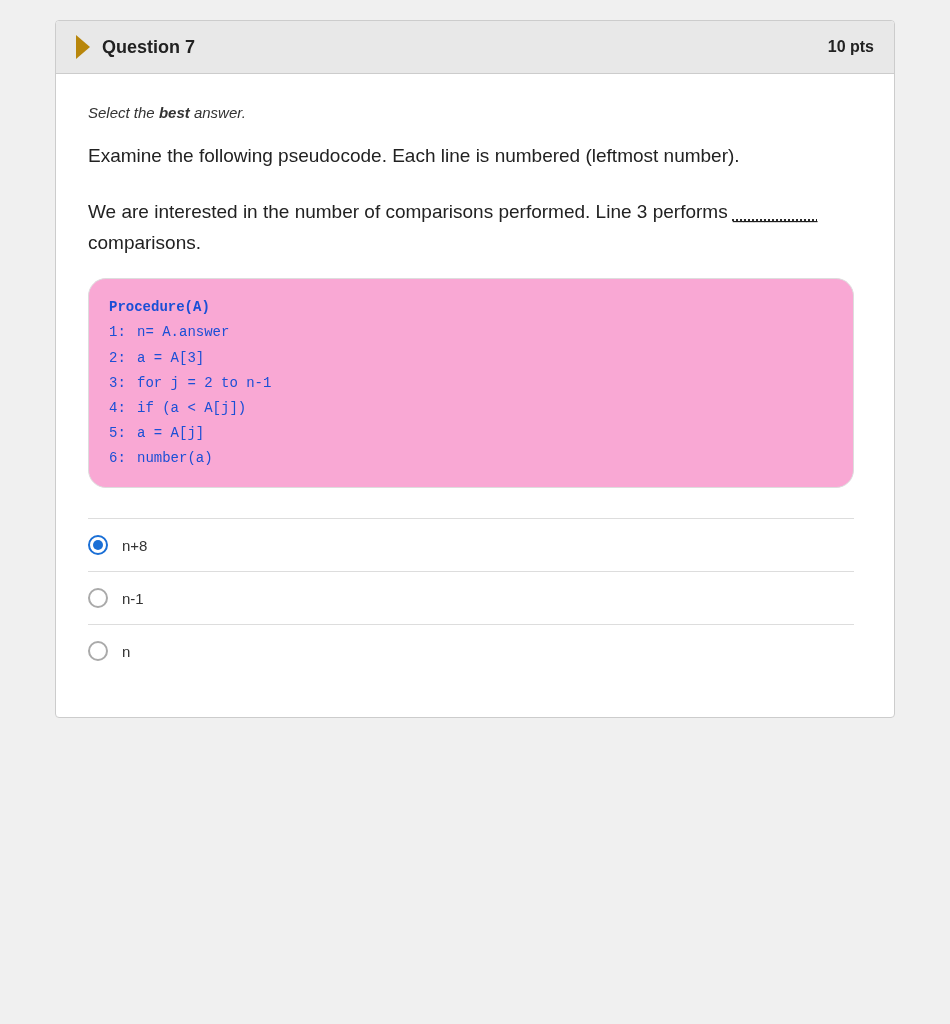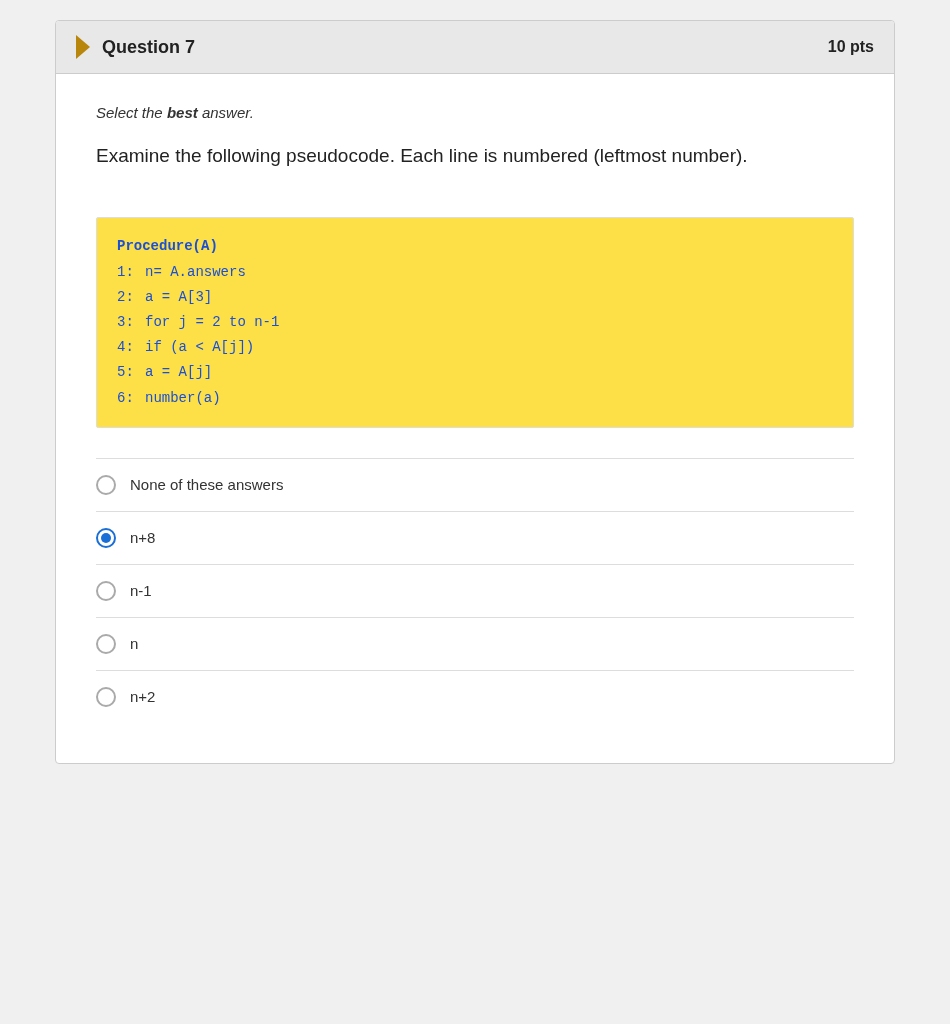--- a/index.html
+++ b/index.html
@@ -56,21 +56,21 @@
       color: #222;
     }
 
     .question-points {
       font-size: 16px;
       font-weight: bold;
       color: #222;
     }
 
     .question-body {
-      padding: 30px 40px 40px 40px;
+      padding: 30px 40px 40px 32px;
     }
 
     .instruction-italic {
       font-style: italic;
       font-size: 15px;
       color: #333;
       margin-bottom: 20px;
     }
 
     .instruction-italic strong {
@@ -83,23 +83,23 @@
       line-height: 1.6;
       margin-bottom: 8px;
     }
 
     .description-blank {
       text-decoration: underline;
       text-decoration-style: dotted;
     }
 
     .code-block {
-      background: #fde047;
+      background: #f9a8d4;
       border: 1px solid #ddd;
-      border-radius: 2px;
+      border-radius: 18px;
       padding: 16px 20px;
       margin: 20px 0 30px 0;
       font-family: 'Courier New', Courier, monospace;
       font-size: 14px;
       color: #1a4fd6;
       line-height: 1.8;
     }
 
     .code-block .proc-title {
       font-weight: bold;
@@ -178,27 +178,30 @@
     
     <p class="instruction-italic">
       <span>Select the </span><strong>best</strong><span> answer.</span>
     </p>
 
     
     <p class="description">Examine the following pseudocode. Each line is numbered (leftmost number).</p>
     <br>
 
     
+    <p class="description">
+      <span>We are interested in the number of comparisons performed. Line 3 performs </span><span class="description-blank">________</span><span> comparisons.</span>
+    </p>
 
     
     <div class="code-block">
       <div class="proc-title">Procedure(A)</div>
       <div class="code-line">
         <span class="line-num">1:</span>
-        <span>n= A.answers</span>
+        <span>n= A.answer</span>
       </div>
       <div class="code-line">
         <span class="line-num">2:</span>
         <span>a = A[3]</span>
       </div>
       <div class="code-line">
         <span class="line-num">3:</span>
         <span>for j = 2 to n-1</span>
       </div>
       <div class="code-line">
@@ -211,43 +214,35 @@
       </div>
       <div class="code-line">
         <span class="line-num">6:</span>
         <span>number(a)</span>
       </div>
     </div>
 
     
     <div class="answers-section">
 
-      <div class="answer-option">
-        <div class="radio-outer"></div>
-        <span class="answer-label">None of these answers</span>
-      </div>
 
       <div class="answer-option">
         <div class="radio-outer selected">
           <div class="radio-inner"></div>
         </div>
         <span class="answer-label">n+8</span>
       </div>
 
       <div class="answer-option">
         <div class="radio-outer"></div>
         <span class="answer-label">n-1</span>
       </div>
 
       <div class="answer-option">
         <div class="radio-outer"></div>
         <span class="answer-label">n</span>
       </div>
 
-      <div class="answer-option">
-        <div class="radio-outer"></div>
-        <span class="answer-label">n+2</span>
-      </div>
 
     </div>
 
   </div>
 </div>
 
 </body></html>

